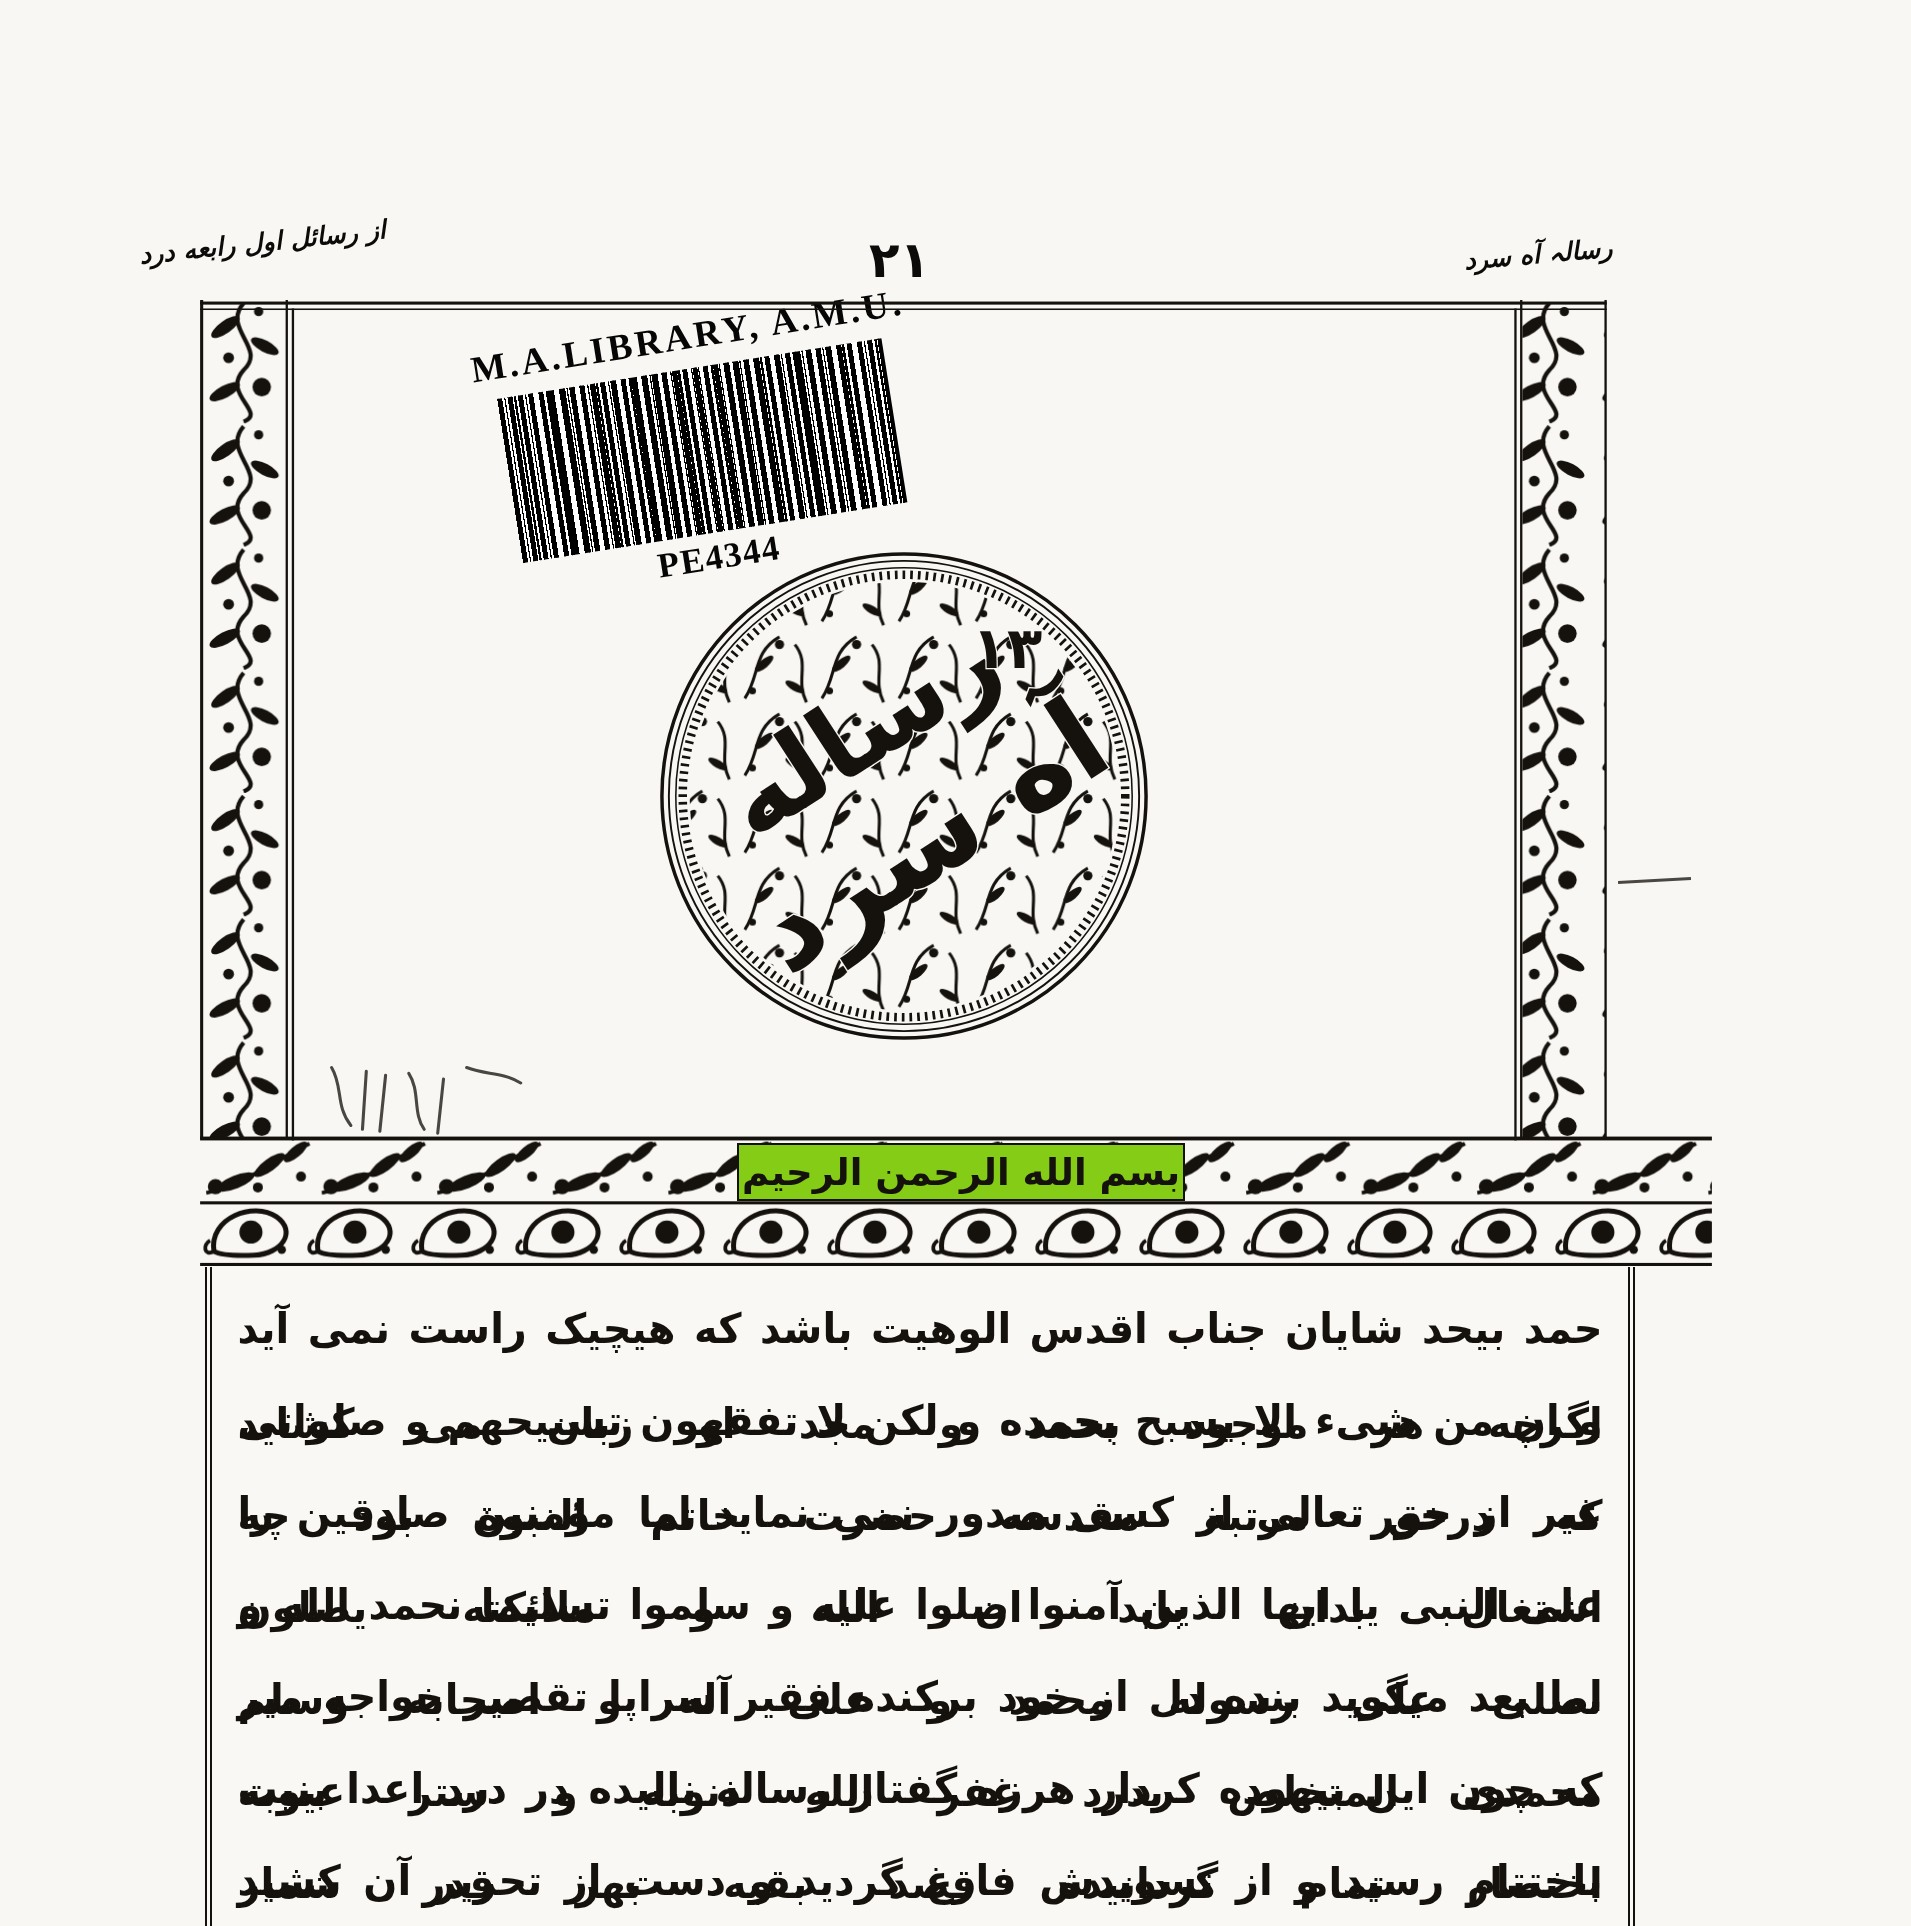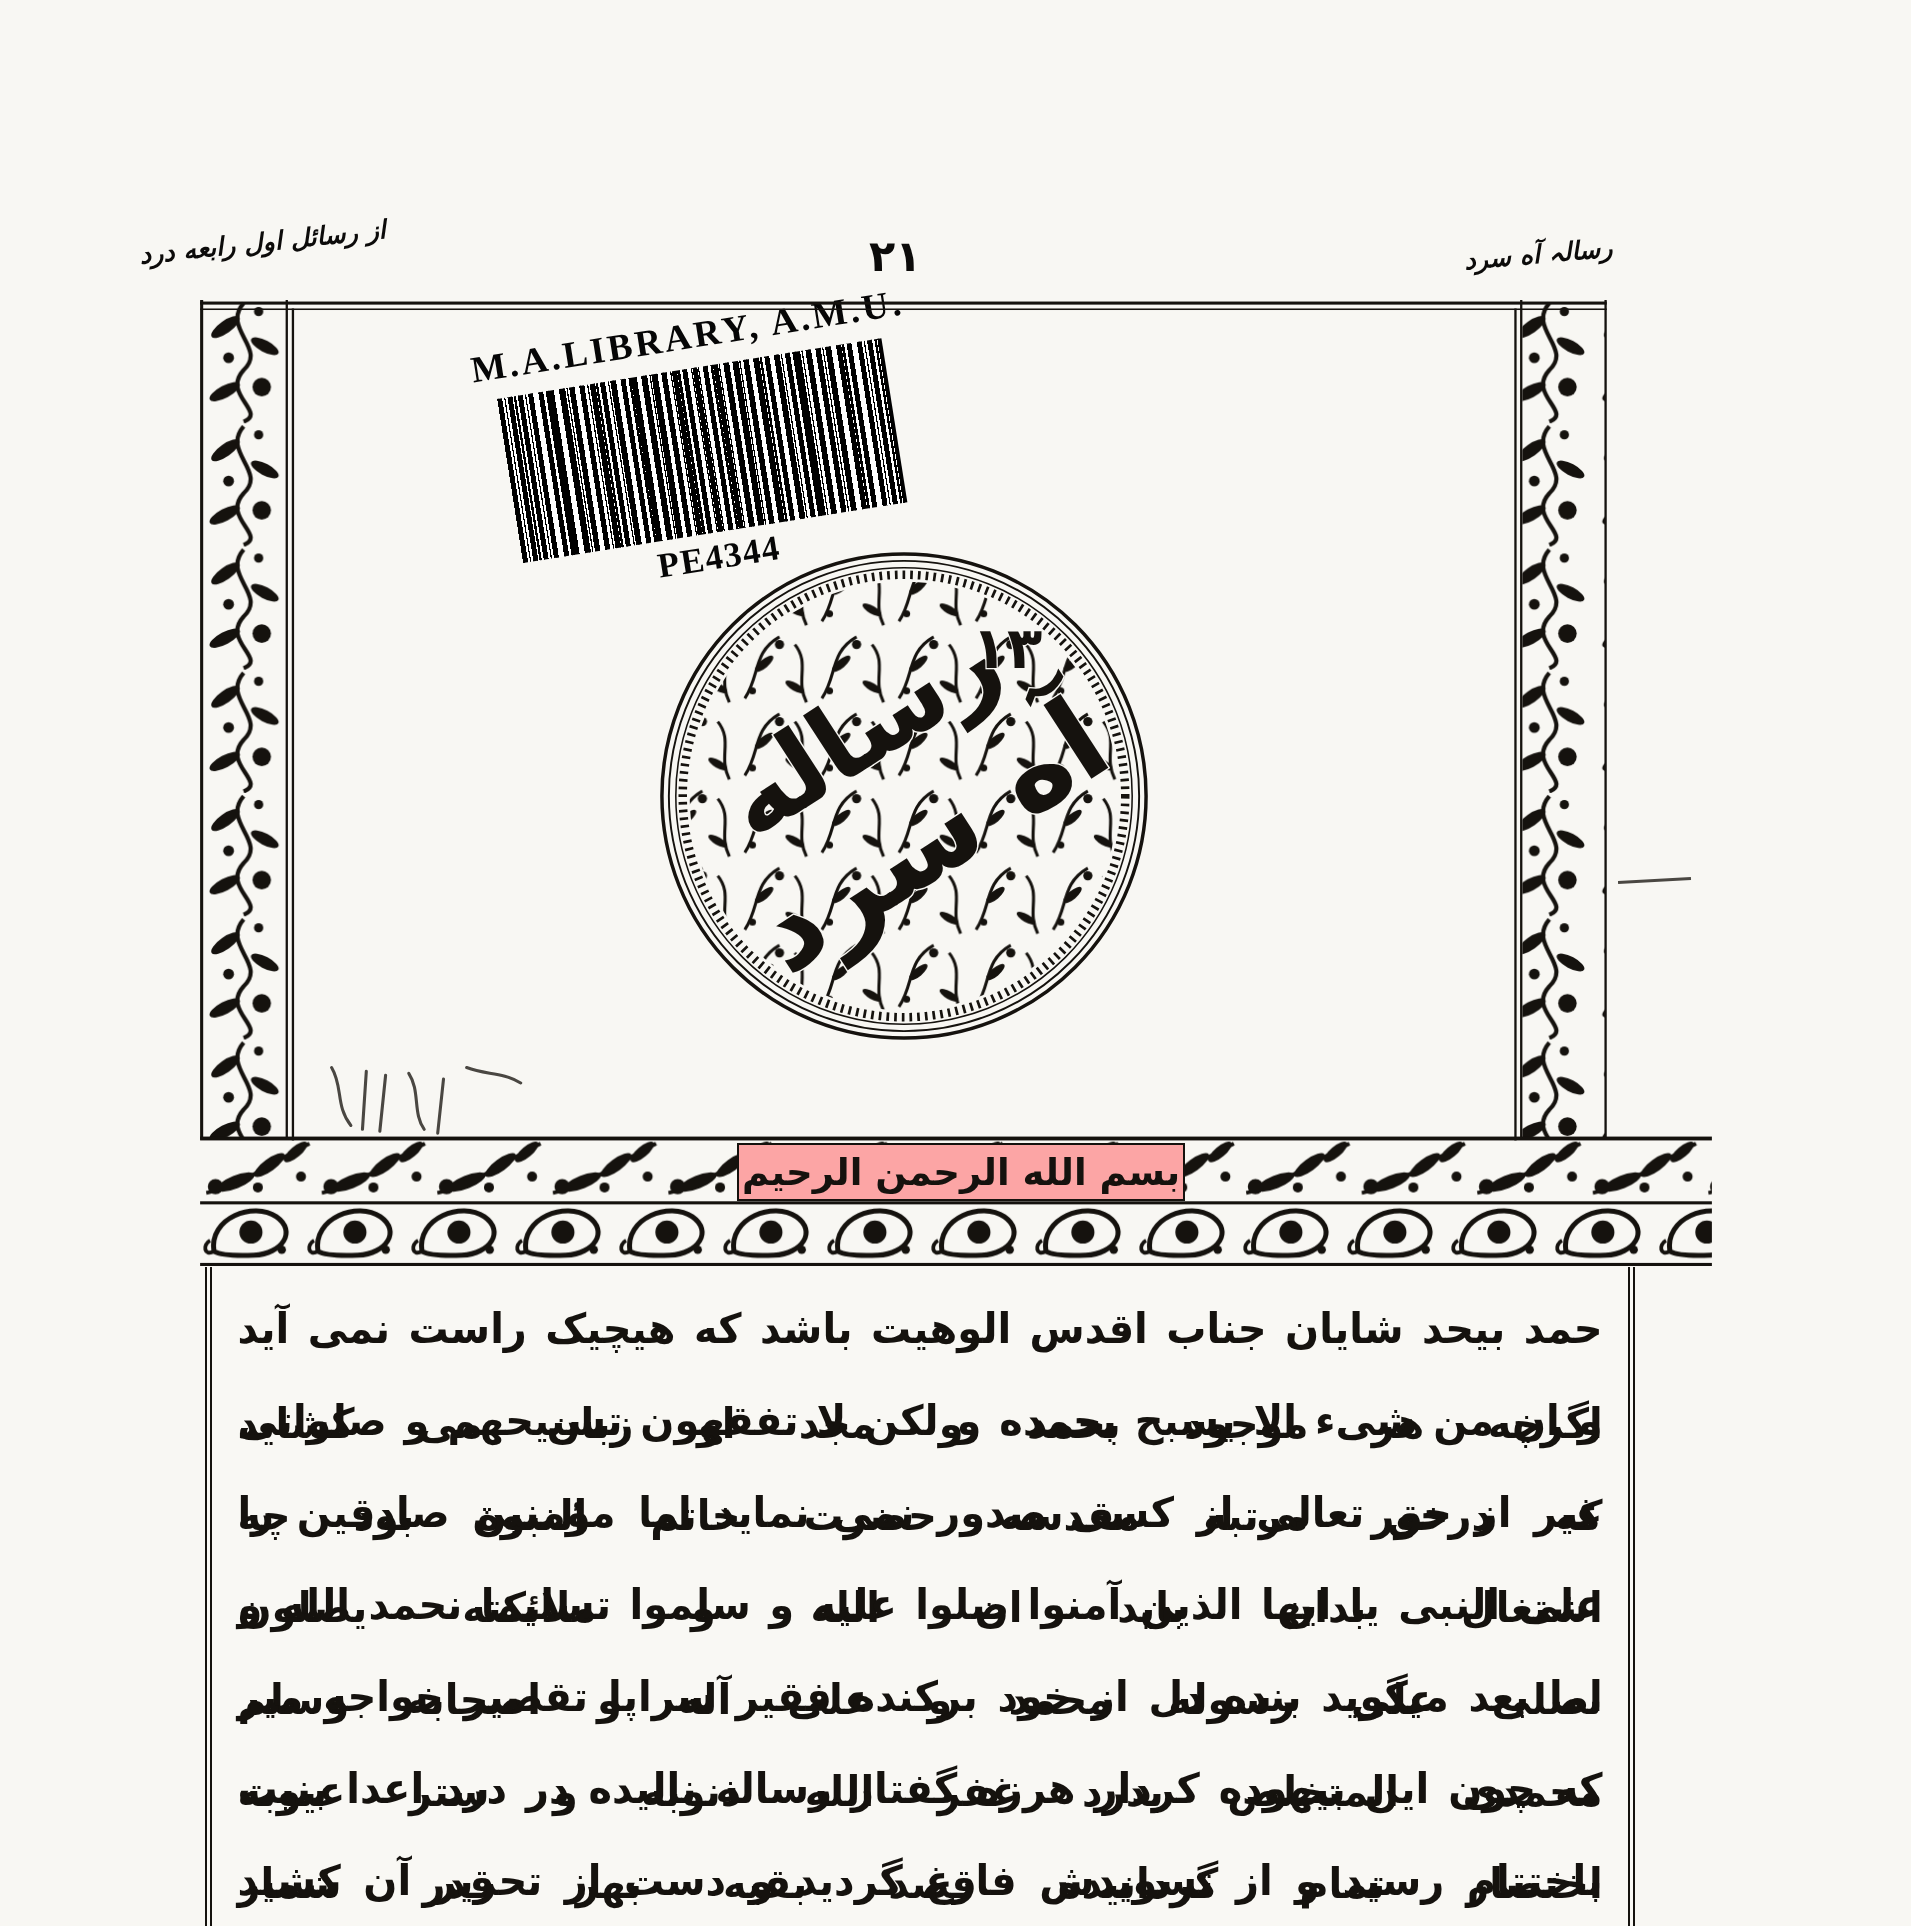--- a/index.html
+++ b/index.html
@@ -8,21 +8,21 @@
     background:#f8f7f3;color:#15120e;
     font-family:"DejaVu Sans",sans-serif;
     overflow:hidden;
   }
   .abs{position:absolute;}
   
   .hdr-note{
     font-size:25.4px;font-style:italic;font-weight:bold;direction:rtl;
     color:#0c0b0a;white-space:nowrap;
   }
-  .hdr-num{font-size:43px;font-weight:bold;color:#0c0b0a;}
+  .hdr-num{font-size:50px;font-weight:bold;color:#0c0b0a;}
   
   .stamp{transform:rotate(-9deg);transform-origin:left top;text-align:center;}
   .stamp-title{
     font-family:"Liberation Serif",serif;font-weight:bold;
     font-size:37px;letter-spacing:3.1px;color:#060606;white-space:nowrap;
   }
   .barcode{
     margin:10.8px auto 0;width:389px;height:166px;background-color:#fff;
     background-image:
       repeating-linear-gradient(90deg,#000 0 5px,rgba(0,0,0,0) 5px 10.4px),
@@ -42,21 +42,21 @@
   }
   .body-lines{padding:14.6px 25.4px 0 25.4px;}
   .bline{
     height:92px;line-height:92px;font-size:40px;font-weight:bold;
     direction:rtl;text-align:justify;text-align-last:justify;
     color:#15120e;transform:scaleY(1.04);
   }
   
   .basmala{
     left:737px;top:1143px;width:448px;height:58px;
-    background:#fca5a5;border:2.7px solid #15120e;box-sizing:border-box;
+    background:#84cc16;border:2.7px solid #15120e;box-sizing:border-box;
     display:flex;align-items:center;justify-content:center;
     font-size:37px;font-weight:bold;direction:rtl;white-space:nowrap;
   }
   .pencil{stroke:#4a4742;stroke-width:8;fill:none;stroke-linecap:round;}
 </style>
 </head>
 <body>
 
 <div class="abs hdr-note" style="left:139px;top:227px;transform:rotate(-6deg);">از رسائل اول رابعه درد</div>
 

